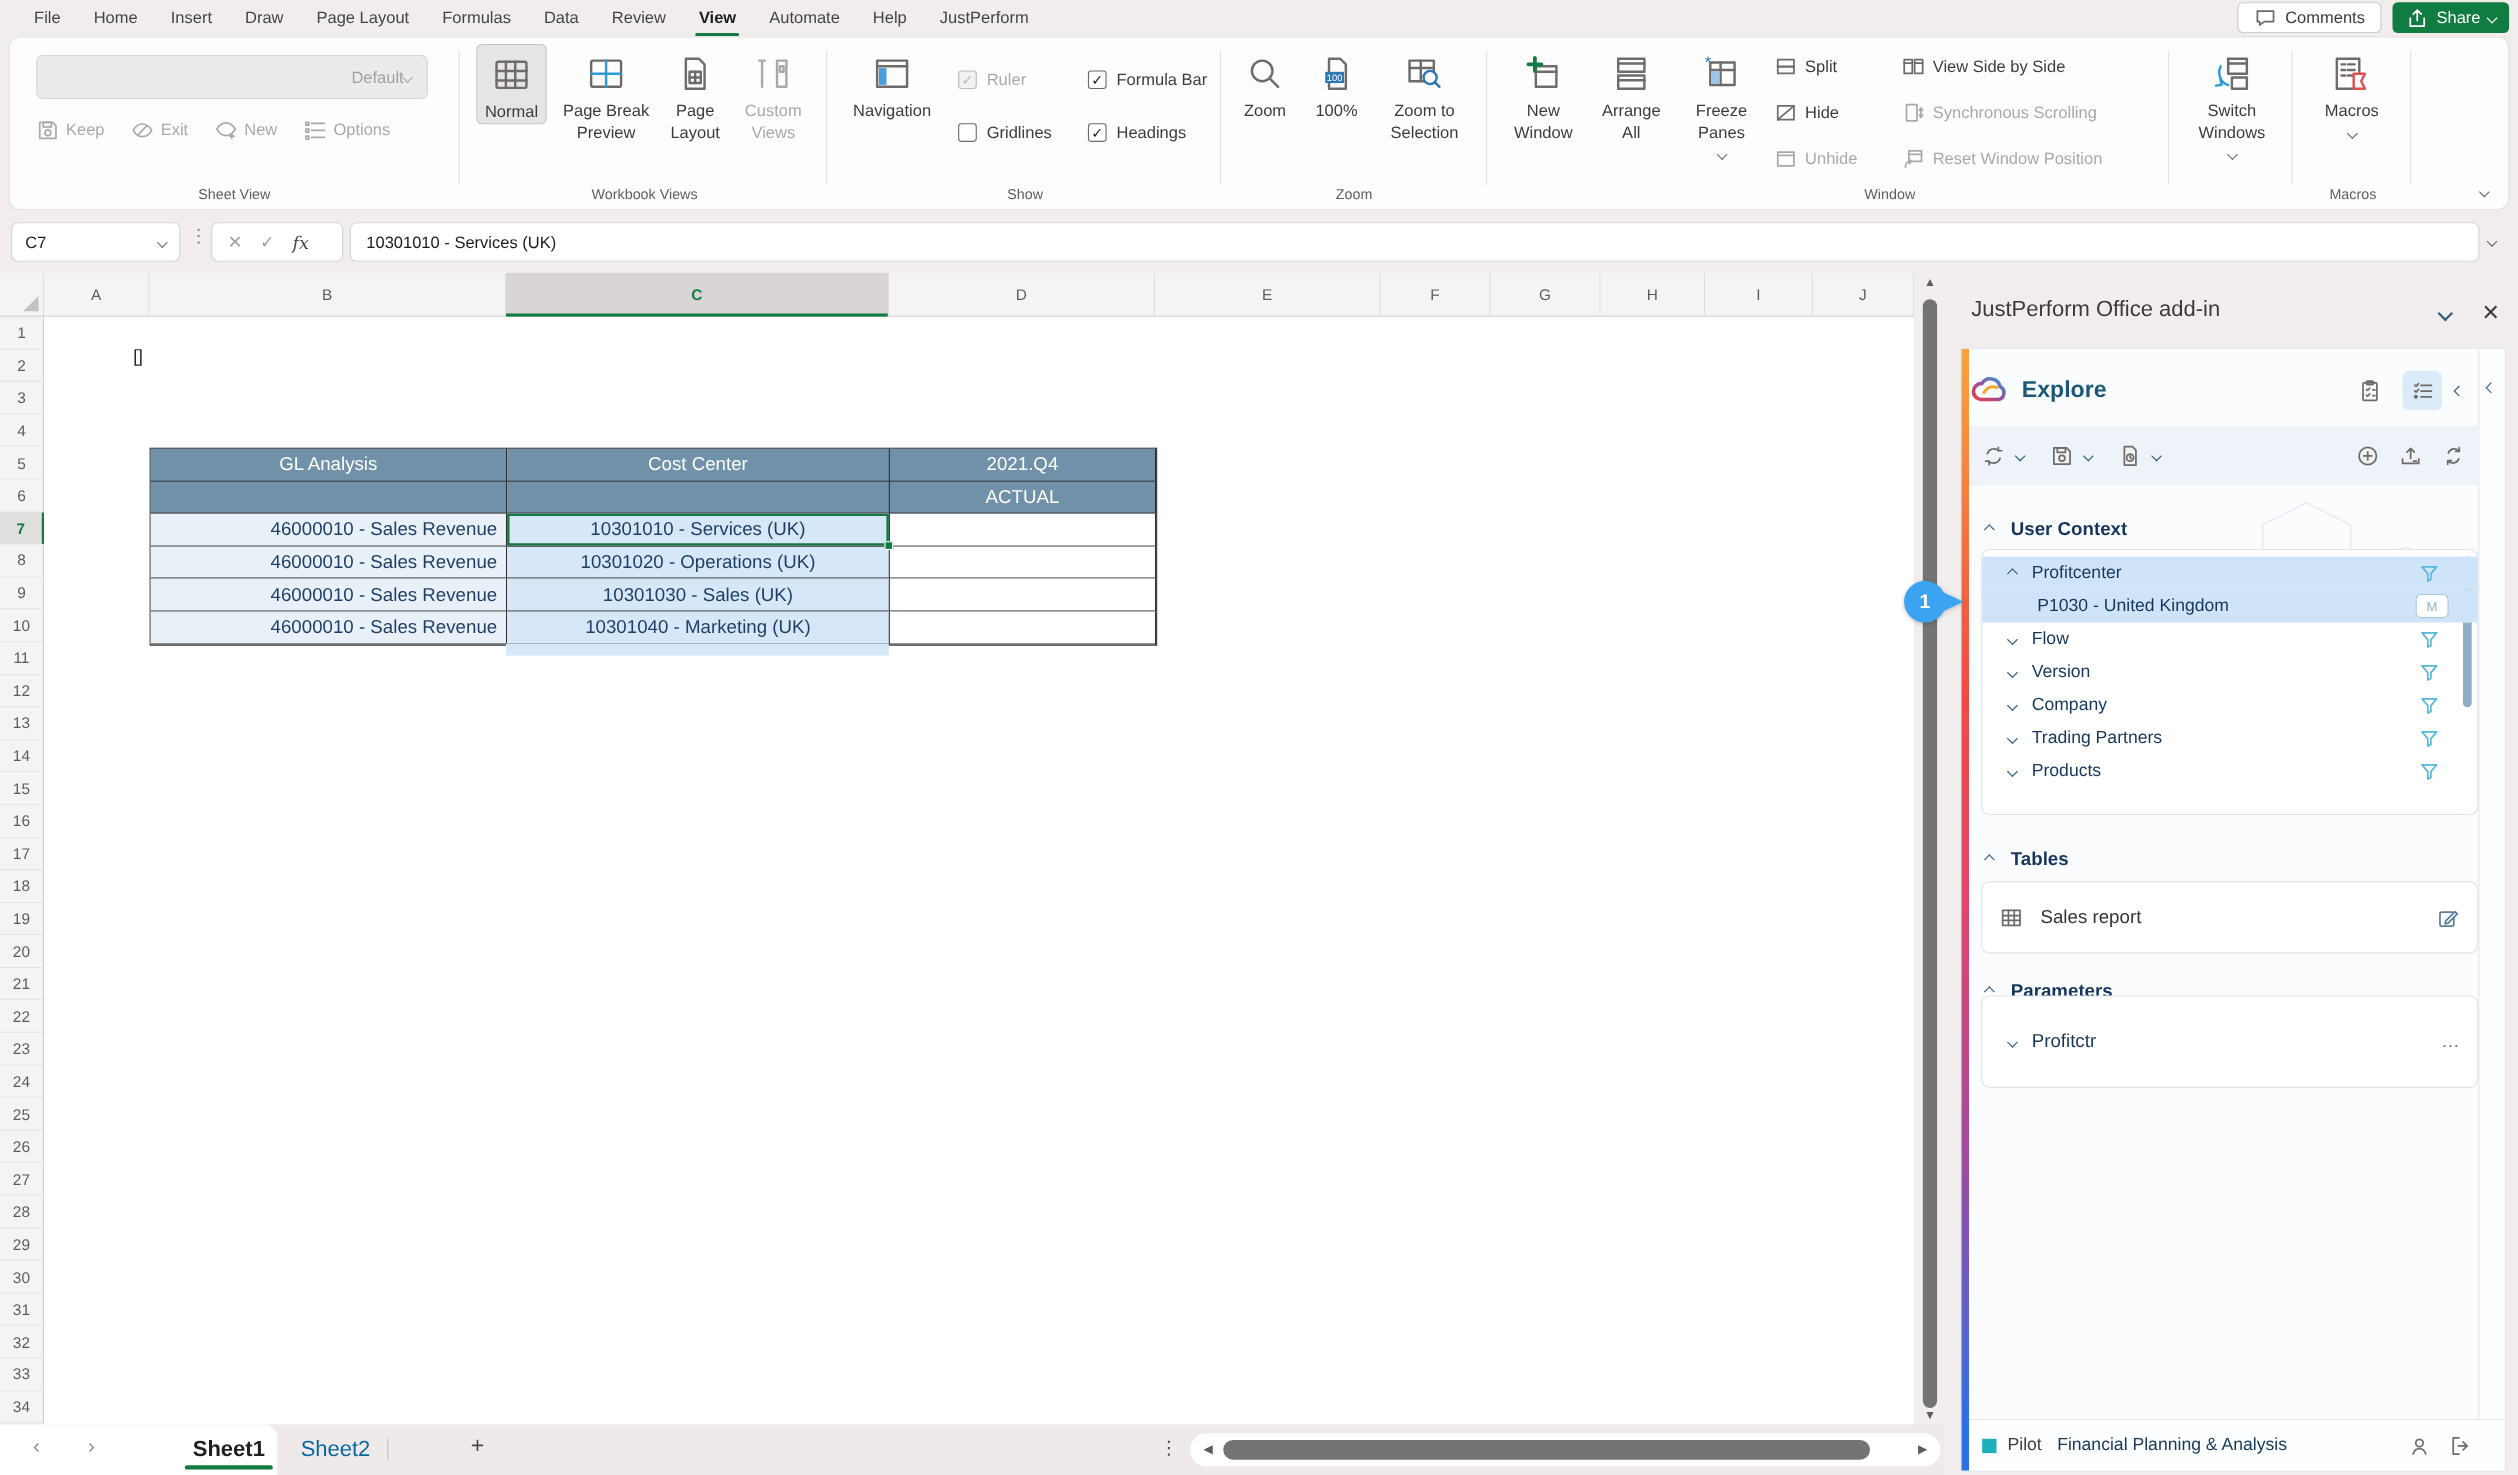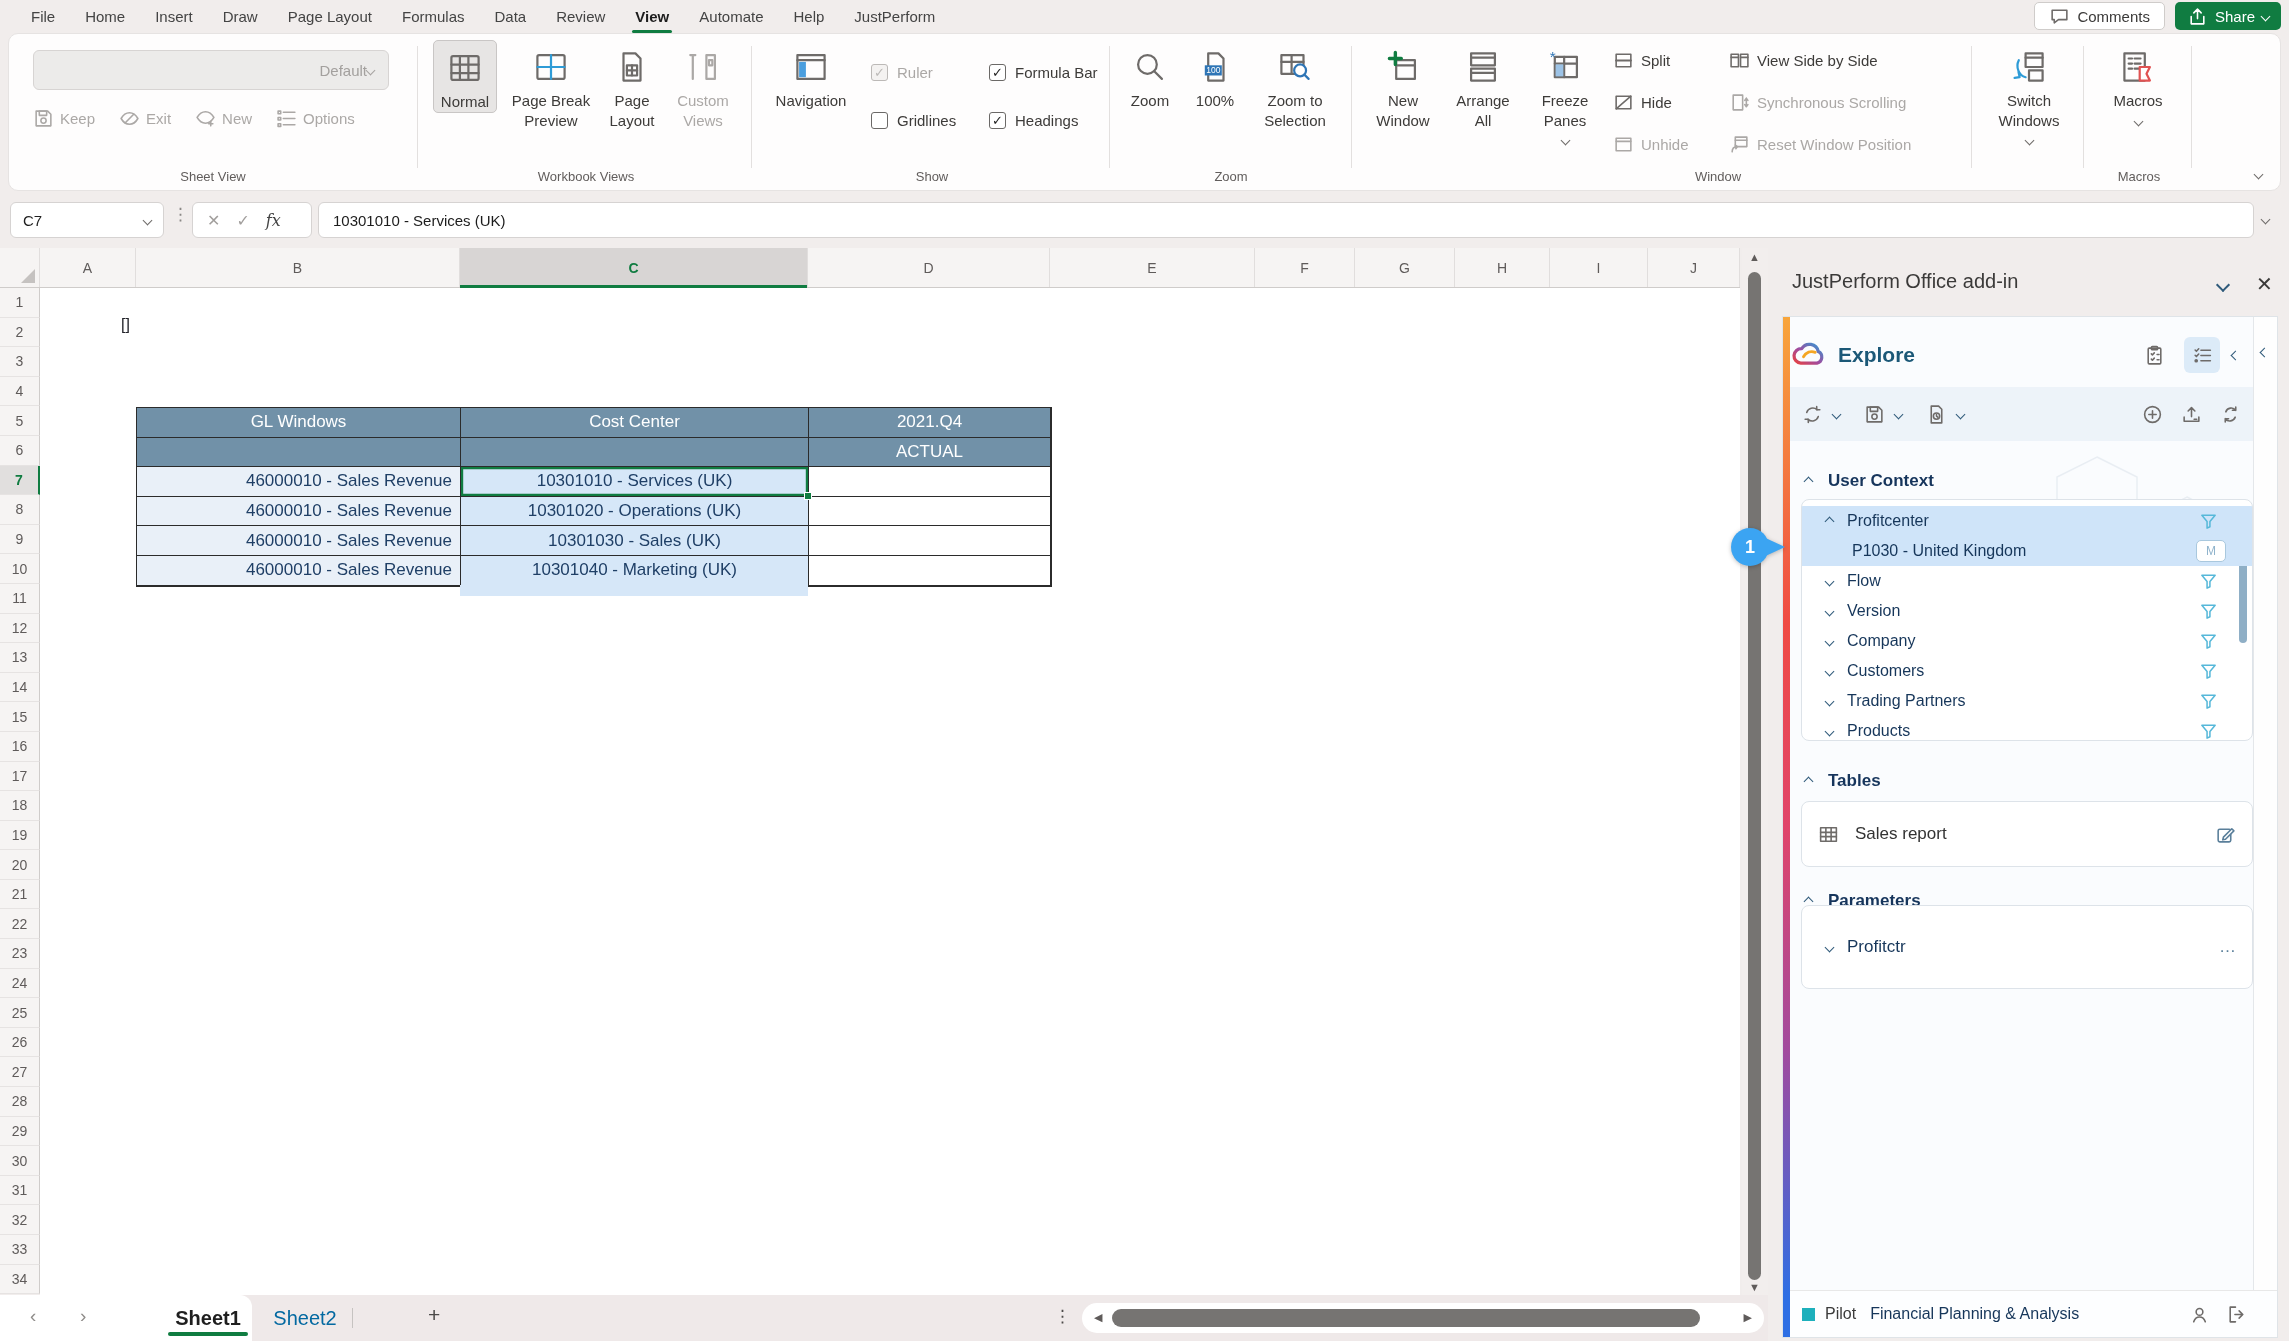--- a/index.html
+++ b/index.html
@@ -528,21 +528,21 @@
     <div class="rh">29</div>
     <div class="rh">30</div>
     <div class="rh">31</div>
     <div class="rh">32</div>
     <div class="rh">33</div>
     <div class="rh">34</div>
   </div>
 <div class="straycell">[]</div>
 
 <div class="xltable" id="xltable">
-    <div class="xc th">GL Windows</div>
+    <div class="xc th">GL Analysis</div>
     <div class="xc th">Cost Center</div>
     <div class="xc th">2021.Q4</div>
     <div class="xc th"></div>
     <div class="xc th"></div>
     <div class="xc th">ACTUAL</div>
     <div class="xc tdb">46000010 - Sales Revenue</div>
     <div class="xc tdc selcell">10301010 - Services (UK)<span class="fillhandle"></span></div>
     <div class="xc tdd"></div>
     <div class="xc tdb">46000010 - Sales Revenue</div>
     <div class="xc tdc">10301020 - Operations (UK)</div>
@@ -723,29 +723,20 @@
         <span class="chev blue"></span>
         <span>Company</span>
         <span class="icon ctx-funnel">
           <svg width="19" height="19" viewBox="0 0 20 20" fill="none" stroke="currentColor" stroke-width="1.6" stroke-linejoin="round">
             <path d="M3 3.5h14l-5.5 6.5v5.5l-3 1.5v-7z"></path>
           </svg>
         </span>
       </div>
       <div class="ctxrow">
         <span class="chev blue"></span>
-        <span>Customers</span>
-        <span class="icon ctx-funnel">
-          <svg width="19" height="19" viewBox="0 0 20 20" fill="none" stroke="currentColor" stroke-width="1.6" stroke-linejoin="round">
-            <path d="M3 3.5h14l-5.5 6.5v5.5l-3 1.5v-7z"></path>
-          </svg>
-        </span>
-      </div>
-      <div class="ctxrow">
-        <span class="chev blue"></span>
         <span>Trading Partners</span>
         <span class="icon ctx-funnel">
           <svg width="19" height="19" viewBox="0 0 20 20" fill="none" stroke="currentColor" stroke-width="1.6" stroke-linejoin="round">
             <path d="M3 3.5h14l-5.5 6.5v5.5l-3 1.5v-7z"></path>
           </svg>
         </span>
       </div>
       <div class="ctxrow">
         <span class="chev blue"></span>
         <span>Products</span>

